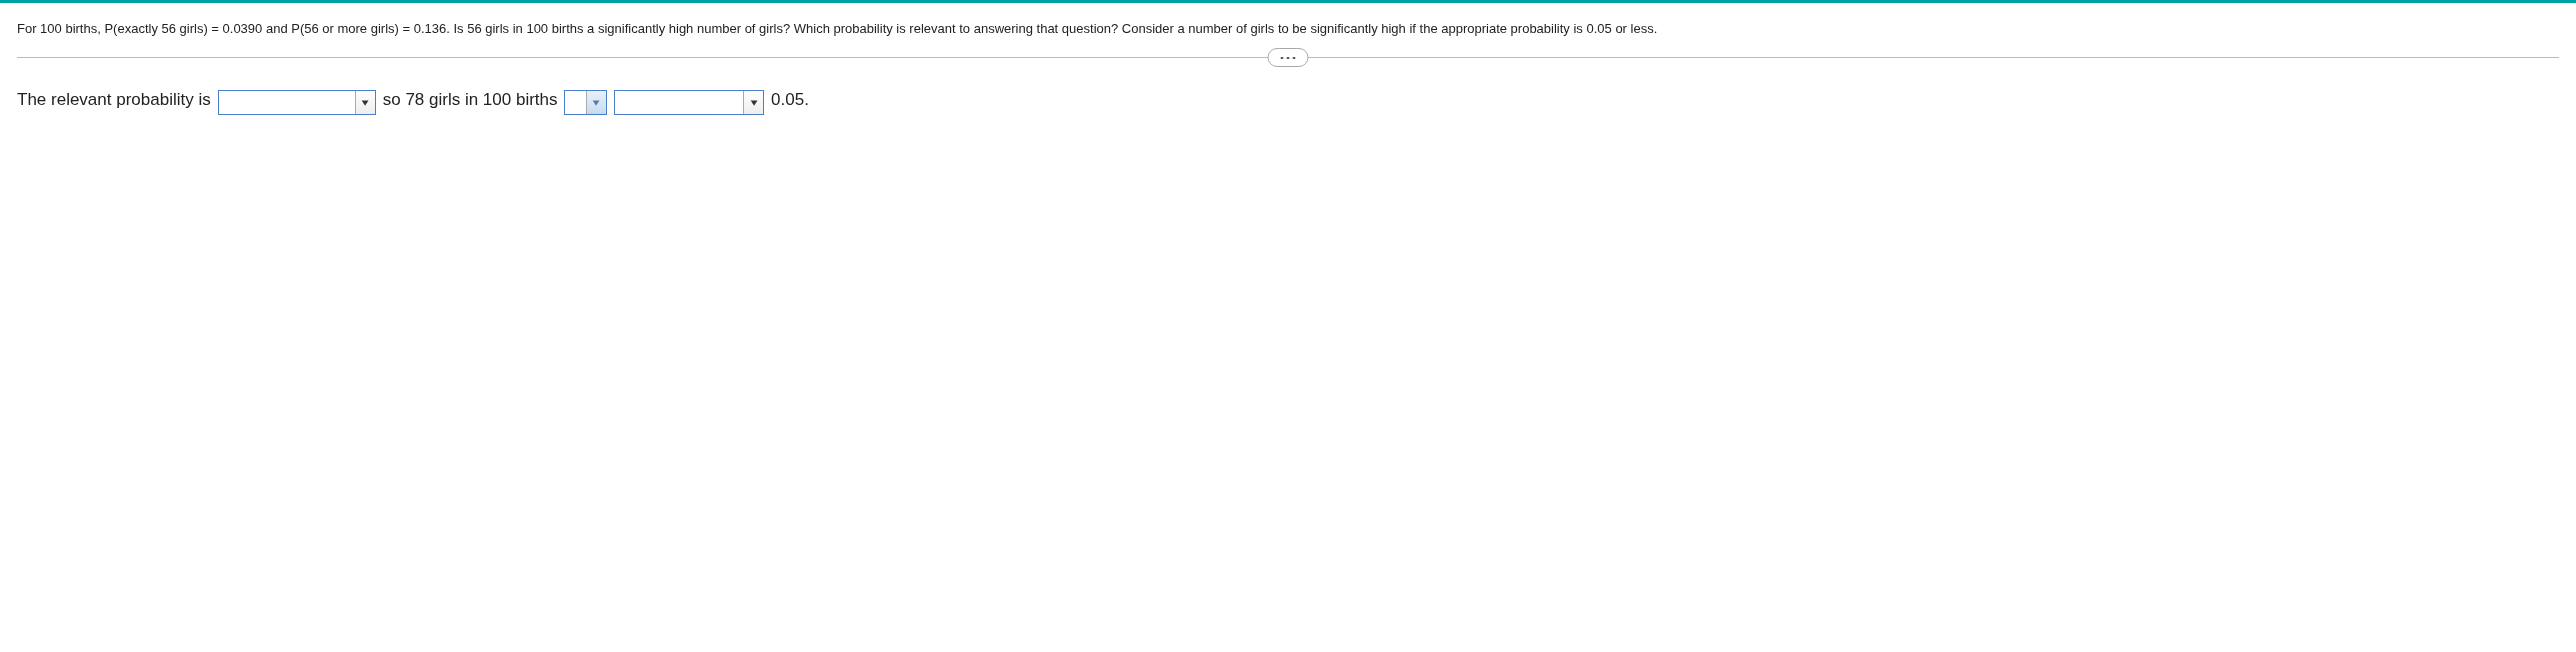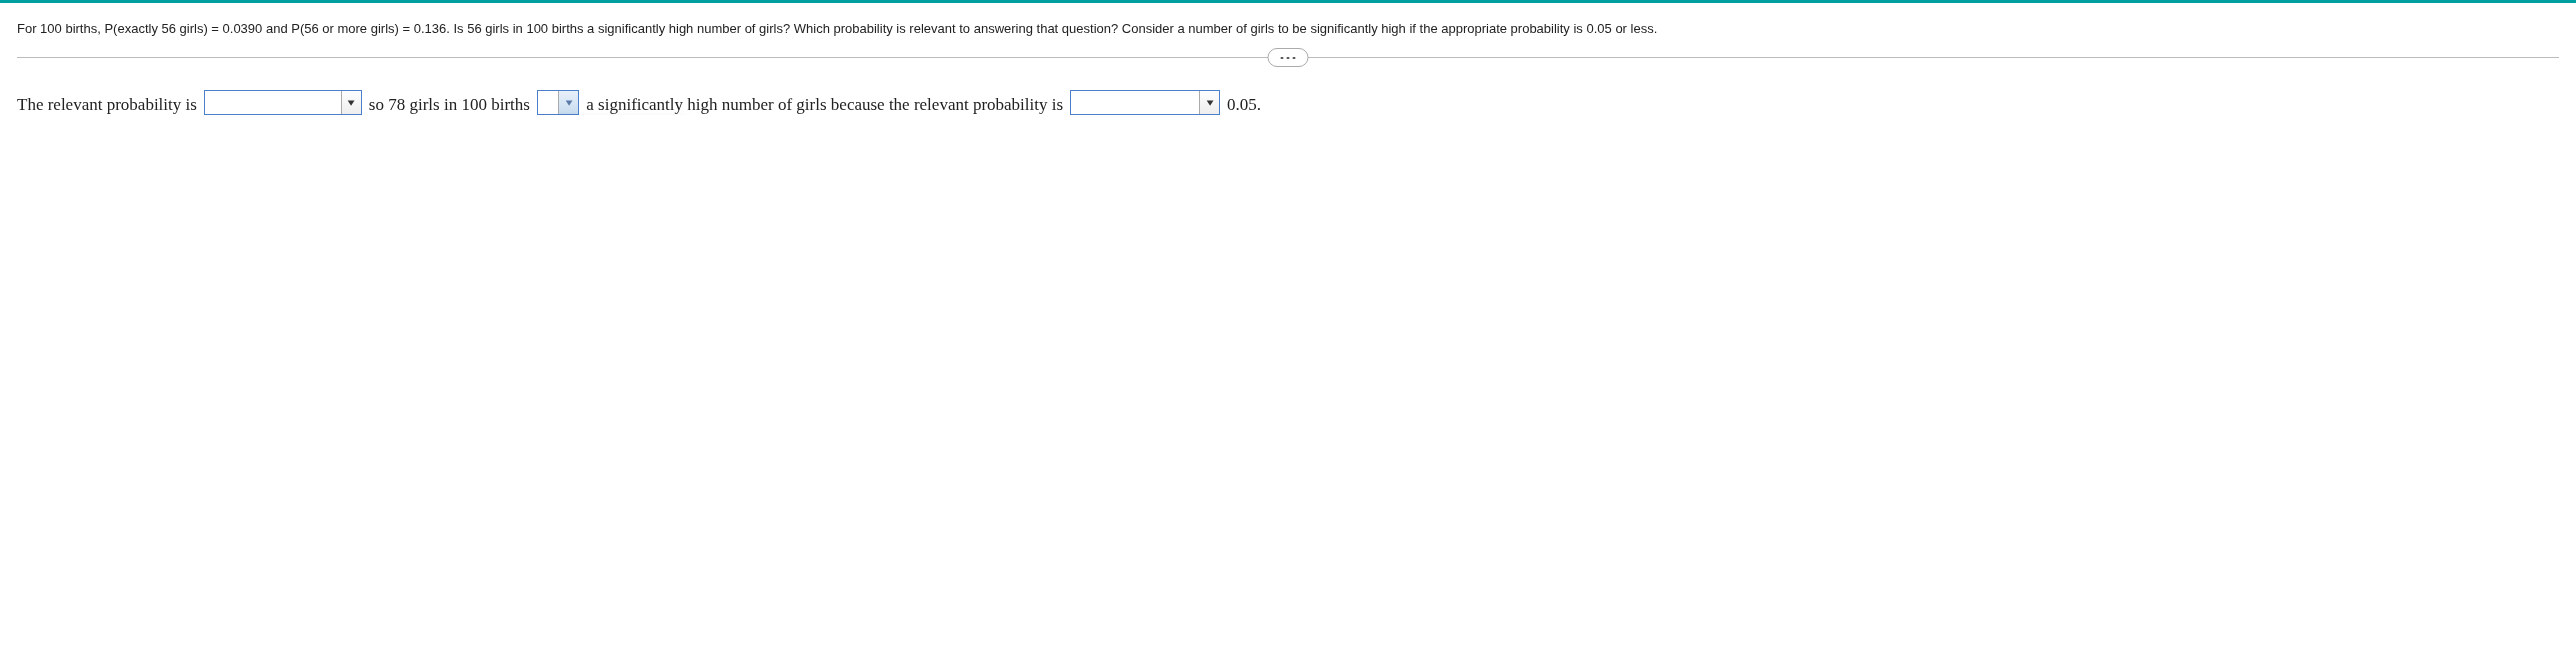--- a/index.html
+++ b/index.html
@@ -52,24 +52,23 @@
       width: 2.6px;
       height: 2.6px;
       background: #555;
       border-radius: 50%;
     }
     .answer-row {
       padding: 32px 17px 0 17px;
       font-size: 17px;
       color: #222;
       display: flex;
-      align-items: flex-end;
+      align-items: flex-start;
       flex-wrap: nowrap;
       gap: 6.8px;
-      font-family: Liberation Serif, serif;
     }
     .dropdown {
       display: inline-flex;
       align-items: center;
       border: 0.9px solid #4a7fc9;
       height: 25.5px;
       background: #fff;
       cursor: pointer;
       position: relative;
     }
@@ -160,21 +159,20 @@
           <polygon points="2,3 10,3 6,9" fill="#5a7aa8"></polygon>
         </svg>
     </span>
     <div class="options-popup">
       <div class="option-blank"></div>
       <div class="option-item">is not</div>
       <div class="option-item">is</div>
     </div>
   </span>
 
-  <span>a significantly high number of girls because the relevant probability is</span>
 
   <span class="dropdown dd3">
     <span class="dropdown-value"></span>
     <span class="dropdown-arrow">
       <svg viewBox="0 0 12 12">
           <polygon points="2,3 10,3 6,9" fill="#333"></polygon>
         </svg>
     </span>
   </span>
 

